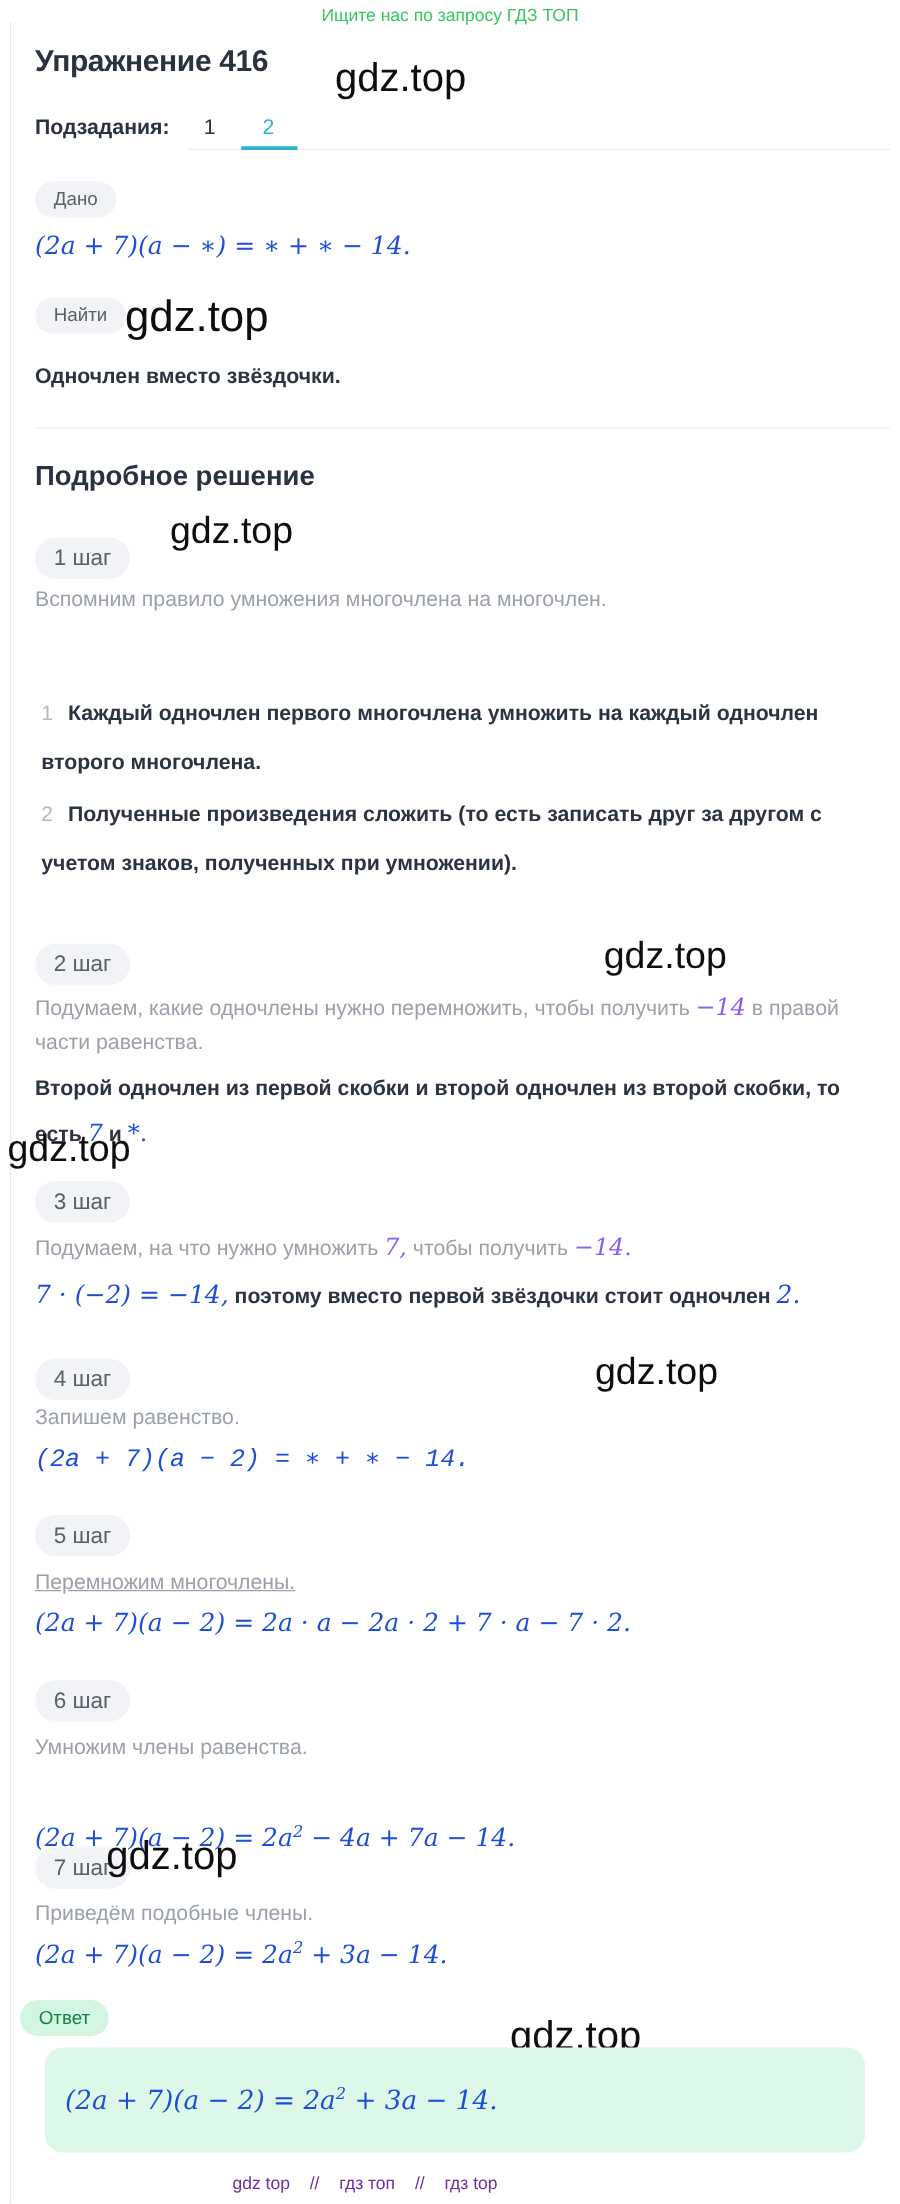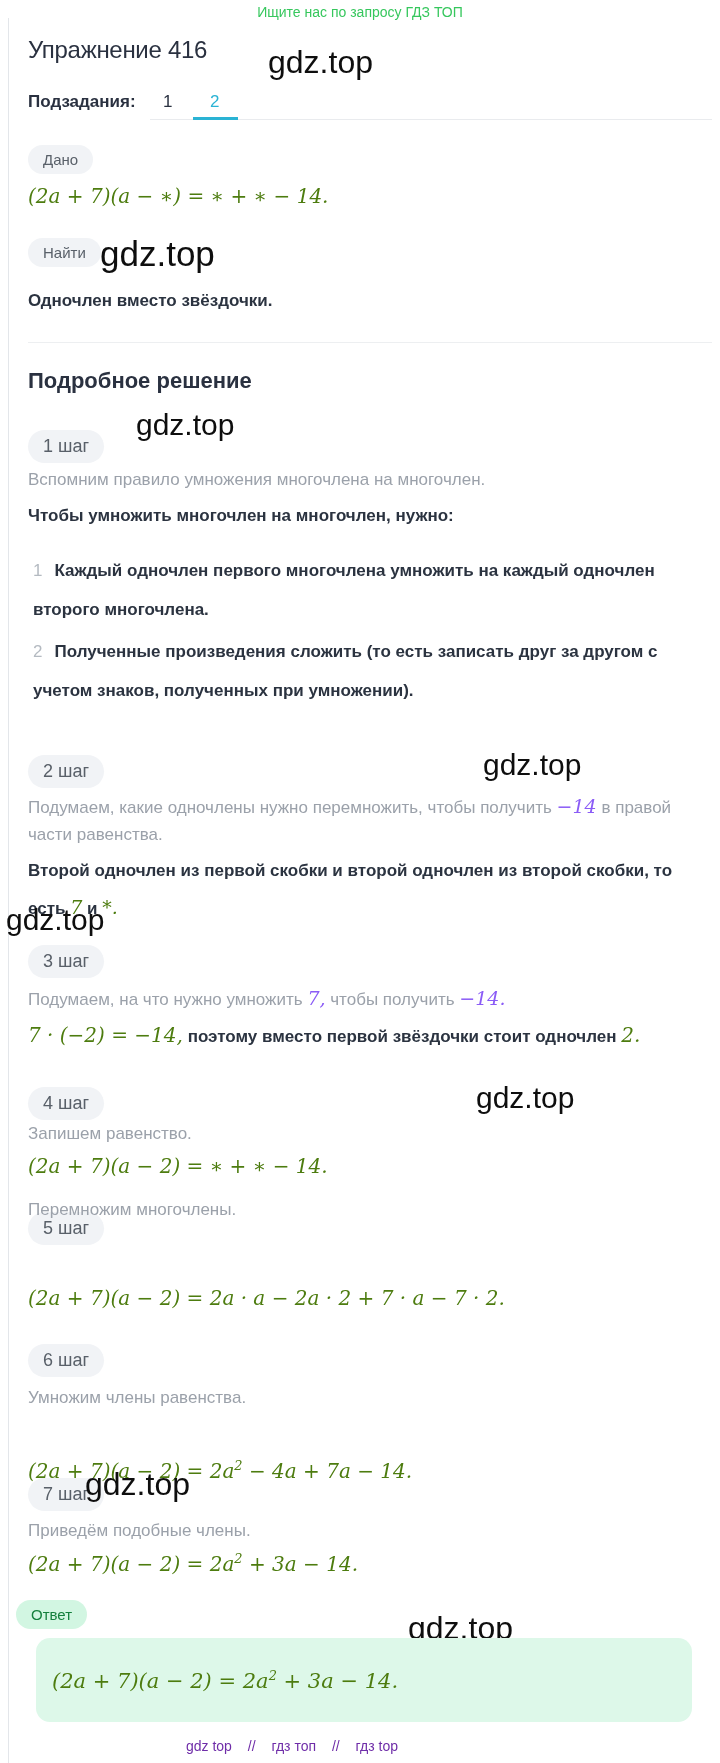--- a/index.html
+++ b/index.html
@@ -1,40 +1,40 @@
 <!DOCTYPE html>
 <html><head>
 <meta charset="utf-8">
 <style>
   html,body{margin:0;padding:0;background:#ffffff;}
   .page{position:relative;width:720px;height:1763px;background:#fff;overflow:hidden;
         font-family:"Liberation Sans",sans-serif;color:#2b3340;}
   .left-border{position:absolute;left:8px;top:18px;width:1px;height:1745px;background:#e3e6ea;}
   .promo{position:absolute;top:4px;left:0;width:720px;text-align:center;
          font-size:14px;font-weight:500;color:#36c75d;}
-  .h1{position:absolute;left:28px;top:36px;font-size:24px;font-weight:400;color:#2a3140;letter-spacing:-0.3px;}
+  .h1{position:absolute;left:28px;top:36px;font-size:24px;font-weight:700;color:#2a3140;letter-spacing:-0.3px;}
   .wm{position:absolute;color:#0e0e0e;font-weight:400;white-space:nowrap;}
   .wm1{left:268px;top:44px;font-size:32px;}
   .wm2{left:100px;top:234px;font-size:35px;}
   .wm3{left:136px;top:408px;font-size:30px;}
   .wm4{left:483px;top:748px;font-size:30px;}
   .wm5{left:6px;top:903px;font-size:30px;}
   .wm6{left:476px;top:1081px;font-size:30px;}
   .wm7{left:85px;top:1466px;font-size:32px;}
   .wm8{left:408px;top:1610px;font-size:32px;}
   .tabsrow{position:absolute;left:28px;top:92px;font-size:17px;}
   .tabslabel{position:absolute;left:0;top:0;font-weight:700;color:#2a3140;}
   .tab1{position:absolute;left:135px;top:0;color:#2a3140;cursor:pointer;}
   .tab2{position:absolute;left:182px;top:0;color:#2ab3d4;cursor:pointer;}
   .tabs-divider{position:absolute;left:150px;top:119px;width:562px;height:1px;background:#e9ebee;}
   .tab-underline{position:absolute;left:193px;top:117px;width:45px;height:3px;background:#2ab3d4;}
   .badge{position:absolute;left:28px;display:inline-block;background:#f1f3f6;color:#596069;
          border-radius:18px;padding:6px 15px;font-size:18px;white-space:nowrap;}
   .badge.big{font-size:15px;}
-  .math{font-family:"DejaVu Serif",serif;font-style:italic;color:#4d7c0f;}
+  .math{font-family:"DejaVu Serif",serif;font-style:italic;color:#1d4ed8;}
   .formula{position:absolute;left:28px;font-size:20px;}
   .sup{font-size:13px;vertical-align:super;font-style:italic;}
   .graytext{position:absolute;left:28px;width:672px;font-size:17px;color:#9ba1aa;line-height:27px;}
   .graytext .math{color:#8b5cf6;font-size:19px;}
   .boldtext{position:absolute;left:28px;width:664px;font-size:17px;font-weight:600;color:#2b3340;line-height:37px;}
   .boldtext .math{font-weight:400;font-size:19px;}
   .divider{position:absolute;left:28px;width:684px;height:1px;background:#edeff1;}
   .h2{position:absolute;left:28px;top:368px;font-size:22px;font-weight:700;color:#2a3140;}
   .listitem{position:absolute;left:33px;width:650px;line-height:39px;font-size:17px;font-weight:600;}
   .listnum{color:#b4bac1;font-weight:400;margin-right:12px;}
@@ -75,21 +75,20 @@
   <div class="wm wm2">gdz.top</div>
   <div class="boldtext" style="top:282px;">Одночлен вместо звёздочки.</div>
 
   <div class="divider" style="top:342px;"></div>
 
   <div class="h2">Подробное решение</div>
   <div class="wm wm3">gdz.top</div>
 
   <div class="badge" style="top:430px;">1 шаг</div>
   <div class="graytext" style="top:466px;">Вспомним правило умножения многочлена на многочлен.</div>
-  <div class="boldtext" style="top:502px;line-height:27px;">Чтобы умножить многочлен на многочлен, нужно:</div>
   <div class="listitem" style="top:551px;">
     <span class="listnum">1</span><span class="listtext">Каждый одночлен первого многочлена умножить на каждый одночлен второго многочлена.</span>
   </div>
   <div class="listitem" style="top:632px;">
     <span class="listnum">2</span><span class="listtext">Полученные произведения сложить (то есть записать друг за другом с учетом знаков, полученных при умножении).</span>
   </div>
 
   <div class="badge" style="top:755px;">2 шаг</div>
   <div class="wm wm4">gdz.top</div>
   <div class="graytext" style="top:793px;">
@@ -114,24 +113,24 @@
   </div>
   <div class="mixedline" style="top:1020px;">
     <span class="math">7 · (−2) = −14,</span>
     <span>поэтому вместо первой звёздочки стоит одночлен</span>
     <span class="math">2.</span>
   </div>
 
   <div class="badge" style="top:1087px;">4 шаг</div>
   <div class="wm wm6">gdz.top</div>
   <div class="graytext" style="top:1120px;">Запишем равенство.</div>
-  <div class="formula math" style="top:1154px;">(2a + 7)(a − 2) = ∗ + ∗ − 14.</div>
+  <div class="formula math" style="top:1154px;font-family:Liberation Mono, monospace;">(2a + 7)(a − 2) = ∗ + ∗ − 14.</div>
 
   <div class="badge" style="top:1212px;text-align:right;">5 шаг</div>
-  <div class="graytext" style="top:1196px;">Перемножим многочлены.</div>
+  <div class="graytext" style="top:1252px;text-decoration:underline;">Перемножим многочлены.</div>
   <div class="formula math" style="top:1286px;">(2a + 7)(a − 2) = 2a · a − 2a · 2 + 7 · a − 7 · 2.</div>
 
   <div class="badge" style="top:1344px;">6 шаг</div>
   <div class="graytext" style="top:1384px;">Умножим члены равенства.</div>
   <div class="formula math" style="top:1419px;margin-top:39px;">
     <span>(2a + 7)(a − 2) = 2a</span><span class="sup">2</span><span> − 4a + 7a − 14.</span>
   </div>
 
   <div class="badge" style="top:1478px;">7 шаг</div>
   <div class="wm wm7">gdz.top</div>

